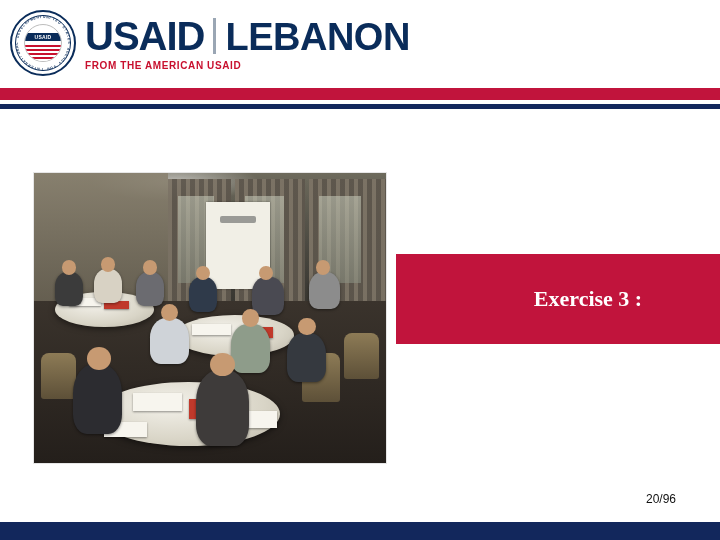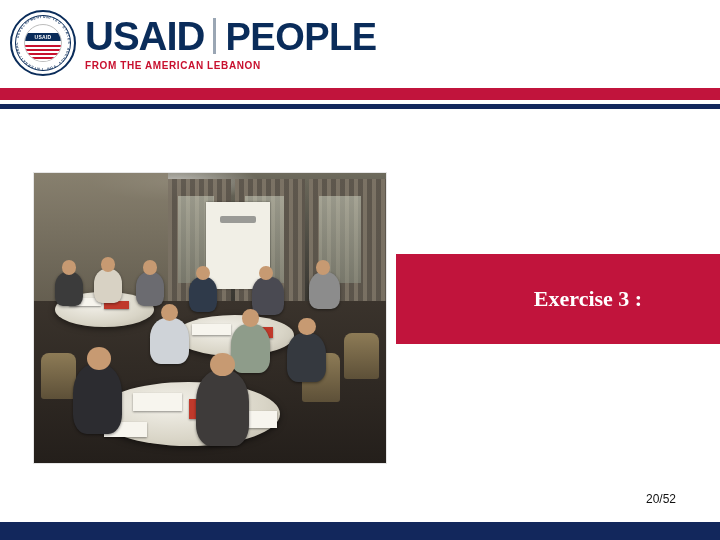--- a/index.html
+++ b/index.html
@@ -394,23 +394,23 @@
           <div class="stripes"></div>
           <div class="blueband"></div>
           <div class="band-label">USAID</div>
         </div>
       </div>
 
       <div class="wordmark">
         <div class="wordmark-row">
           <span class="wm-usaid">USAID</span>
           <span class="wm-bar"></span>
-          <span class="wm-lebanon">PEOPLE</span>
+          <span class="wm-lebanon">LEBANON</span>
         </div>
-        <div class="wm-tagline">FROM THE AMERICAN LEBANON</div>
+        <div class="wm-tagline">FROM THE AMERICAN USAID</div>
       </div>
 
     </div>
   </div>
 
   <div class="band-red"></div>
   <div class="band-white"></div>
   <div class="band-navy-top"></div>
 
   <div class="photo-frame">
@@ -479,17 +479,17 @@
 
       <div class="person" style="left:46%; top:68%; width:15%; height:26%; background:#3e3b3a;"></div>
       <div class="head" style="left:50%; top:62%; width:7%;  height:8%;"></div>
     </div>
   </div>
 
   <div class="title-block">
     <div class="title-line">Exercise 3 :</div>
   </div>
 
-  <div class="page-number">20/52</div>
+  <div class="page-number">20/96</div>
 
   <div class="band-navy-bottom"></div>
 
 </div>
 
 </body></html>

